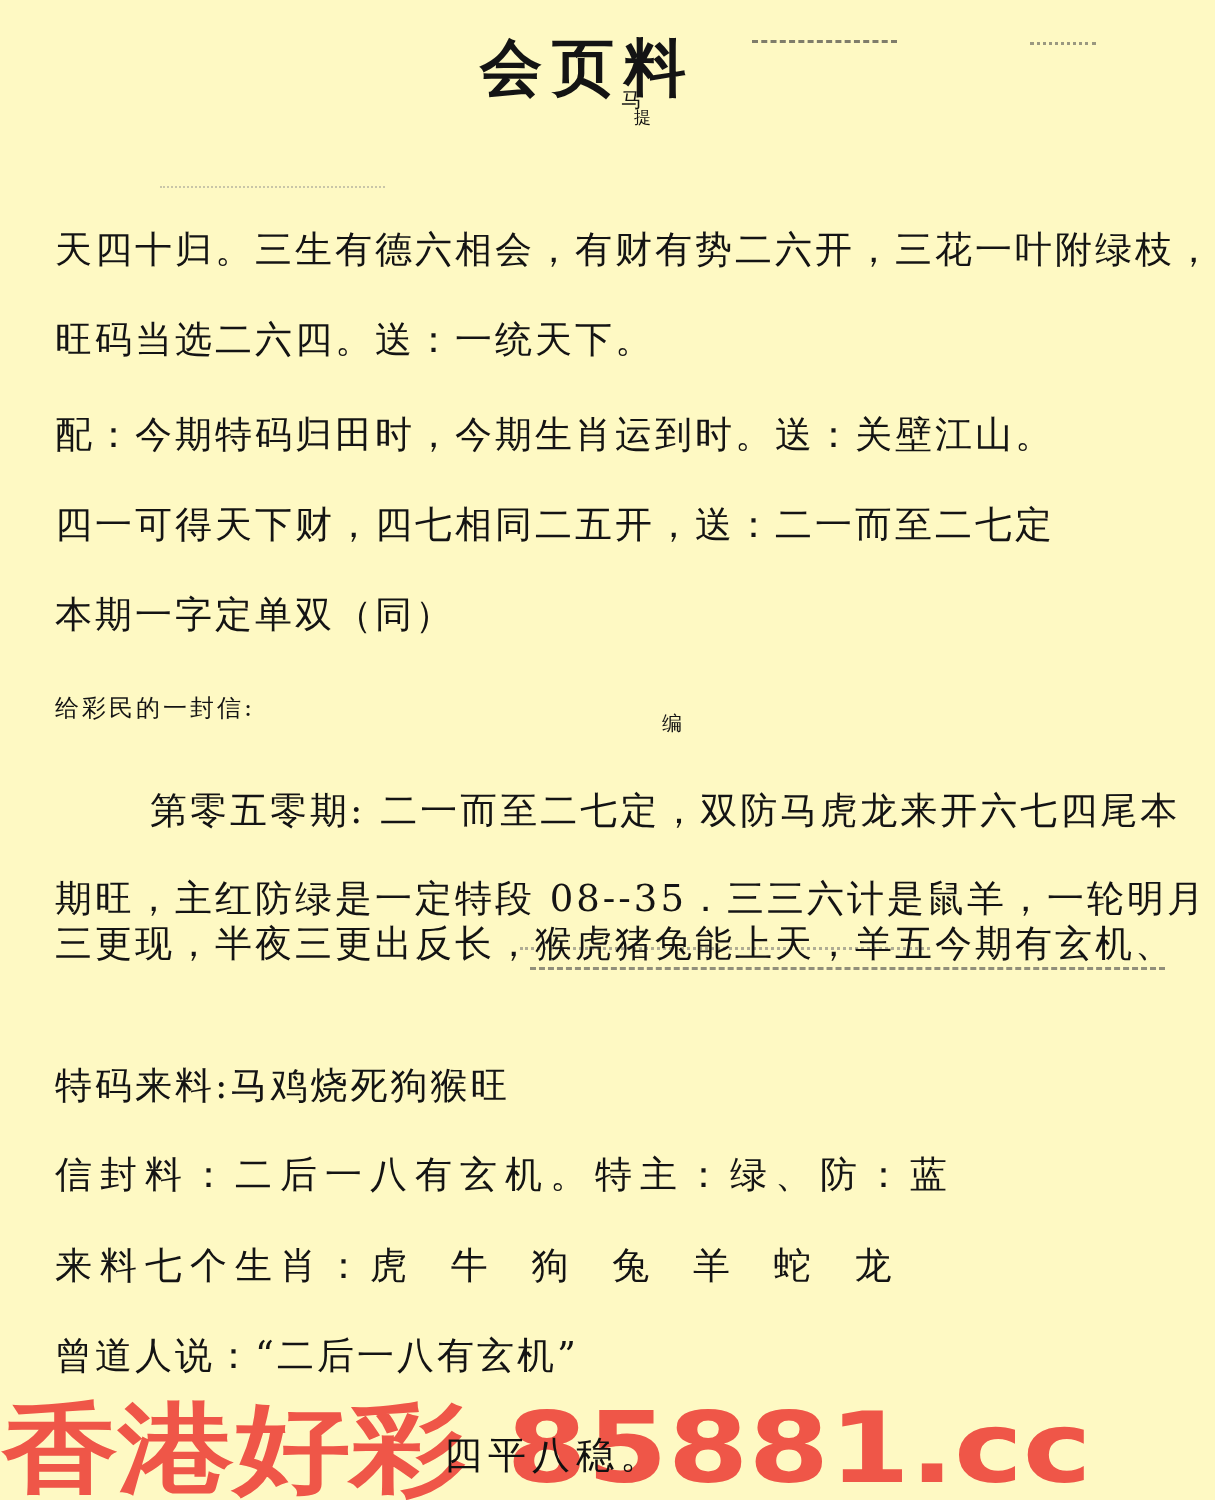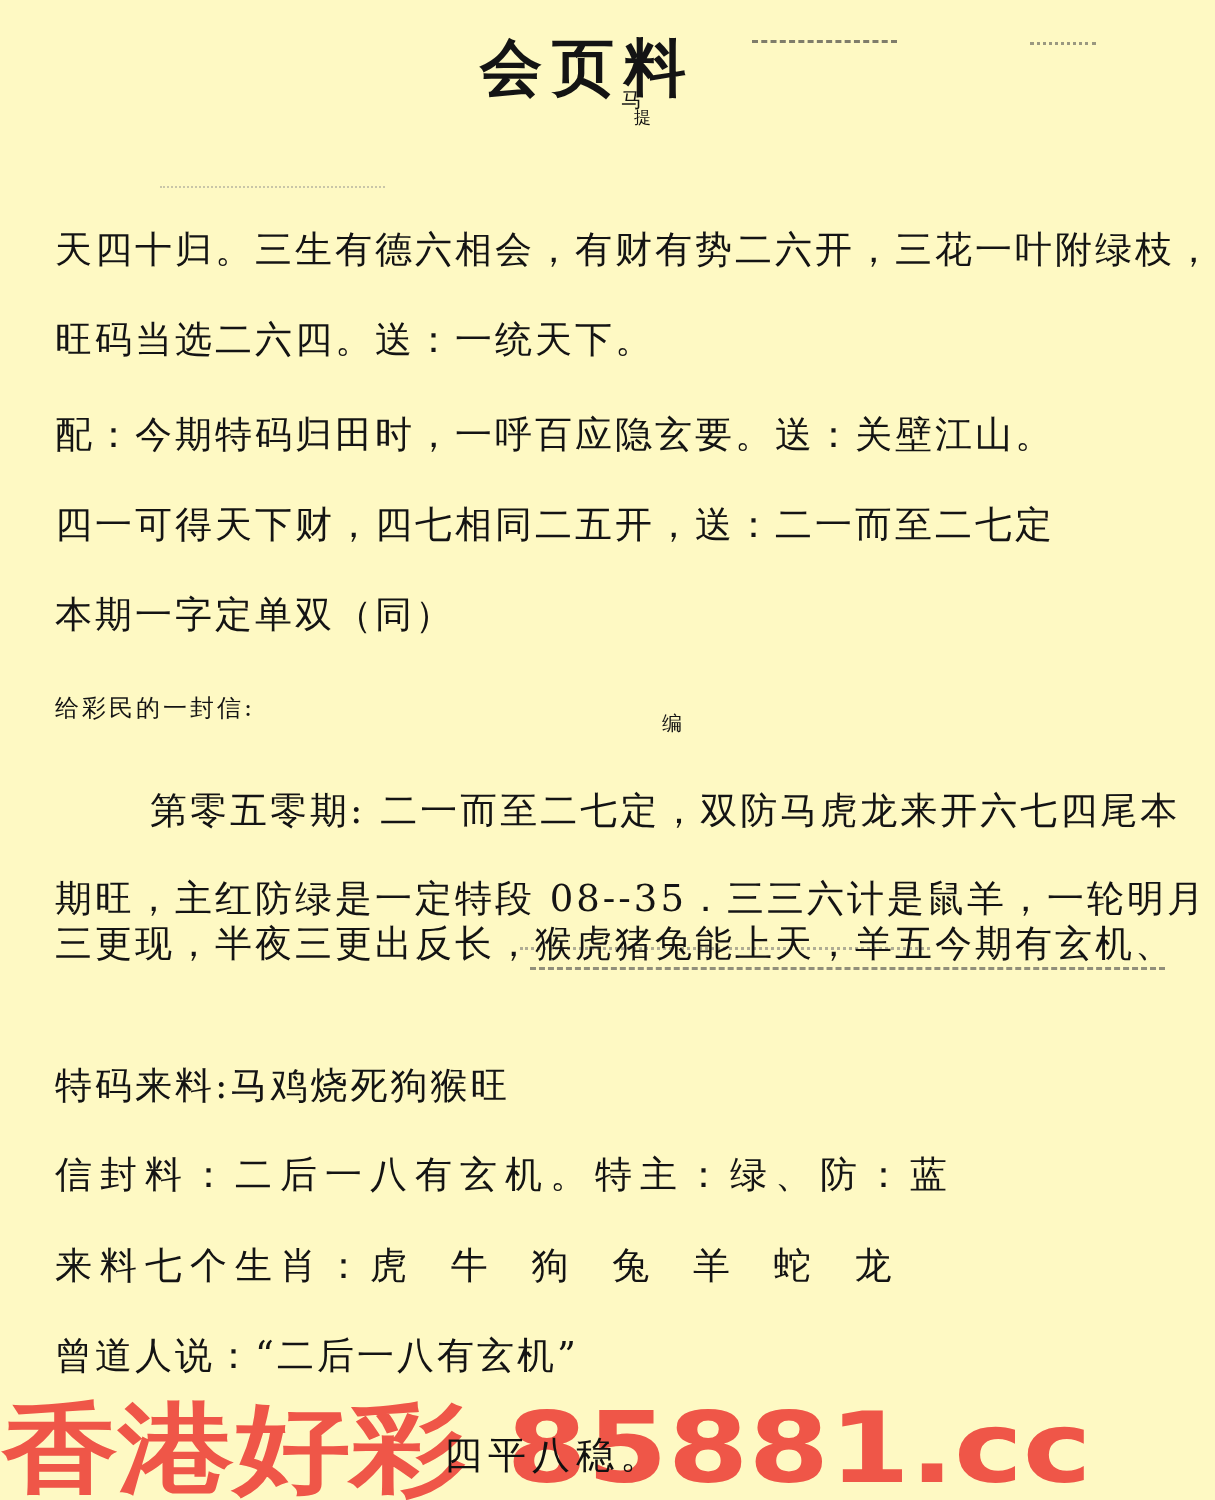--- a/index.html
+++ b/index.html
@@ -70,21 +70,21 @@
   <div class="title-side-2">提</div>
 
   <div class="smudge sm-a"></div>
   <div class="smudge sm-b"></div>
   <div class="smudge sm-c"></div>
   <div class="smudge sm-d"></div>
   <div class="smudge sm-e"></div>
 
   <div class="line" style="top:227px">天四十归。三生有德六相会，有财有势二六开，三花一叶附绿枝，</div>
   <div class="line" style="top:317px">旺码当选二六四。送：一统天下。</div>
-  <div class="line" style="top:412px">配：今期特码归田时，一呼百应隐玄要。送：关壁江山。</div>
+  <div class="line" style="top:412px">配：今期特码归田时，今期生肖运到时。送：关壁江山。</div>
   <div class="line" style="top:502px">四一可得天下财，四七相同二五开，送：二一而至二七定</div>
   <div class="line" style="top:592px">本期一字定单双（同）</div>
 
   <div class="letter-label">给彩民的一封信:</div>
   <div class="letter-side">编</div>
 
   <div class="line indent2" style="top:788px">第零五零期: 二一而至二七定，双防马虎龙来开六七四尾本</div>
   <div class="line" style="top:876px">期旺，主红防绿是一定特段 08--35．三三六计是鼠羊，一轮明月</div>
   <div class="line" style="top:921px">三更现，半夜三更出反长，猴虎猪兔能上天，羊五今期有玄机、</div>
   <div class="line" style="top:1063px">特码来料:马鸡烧死狗猴旺</div>

